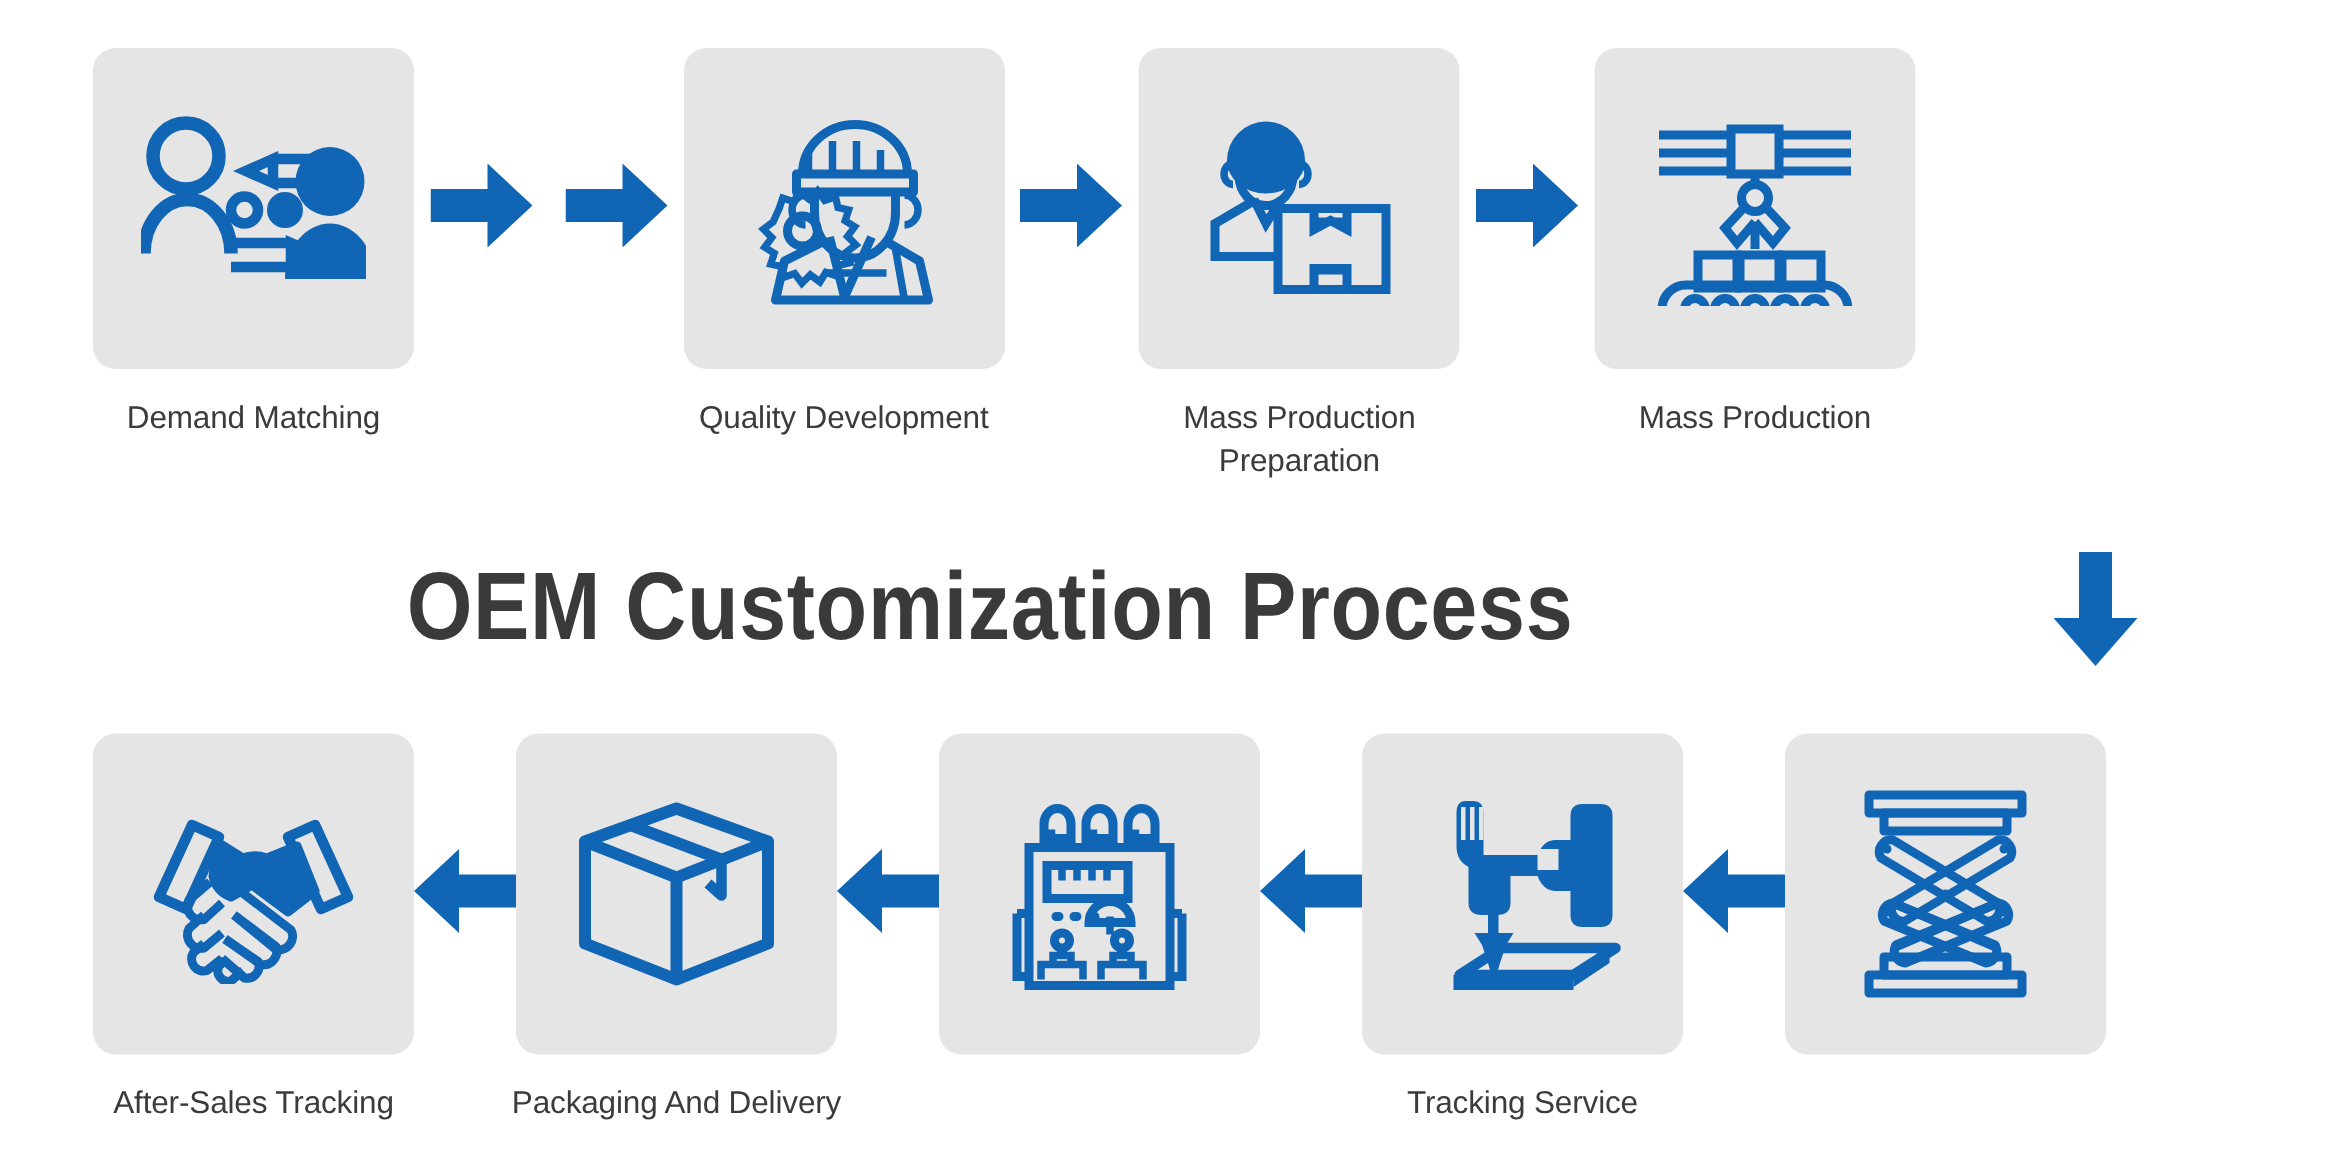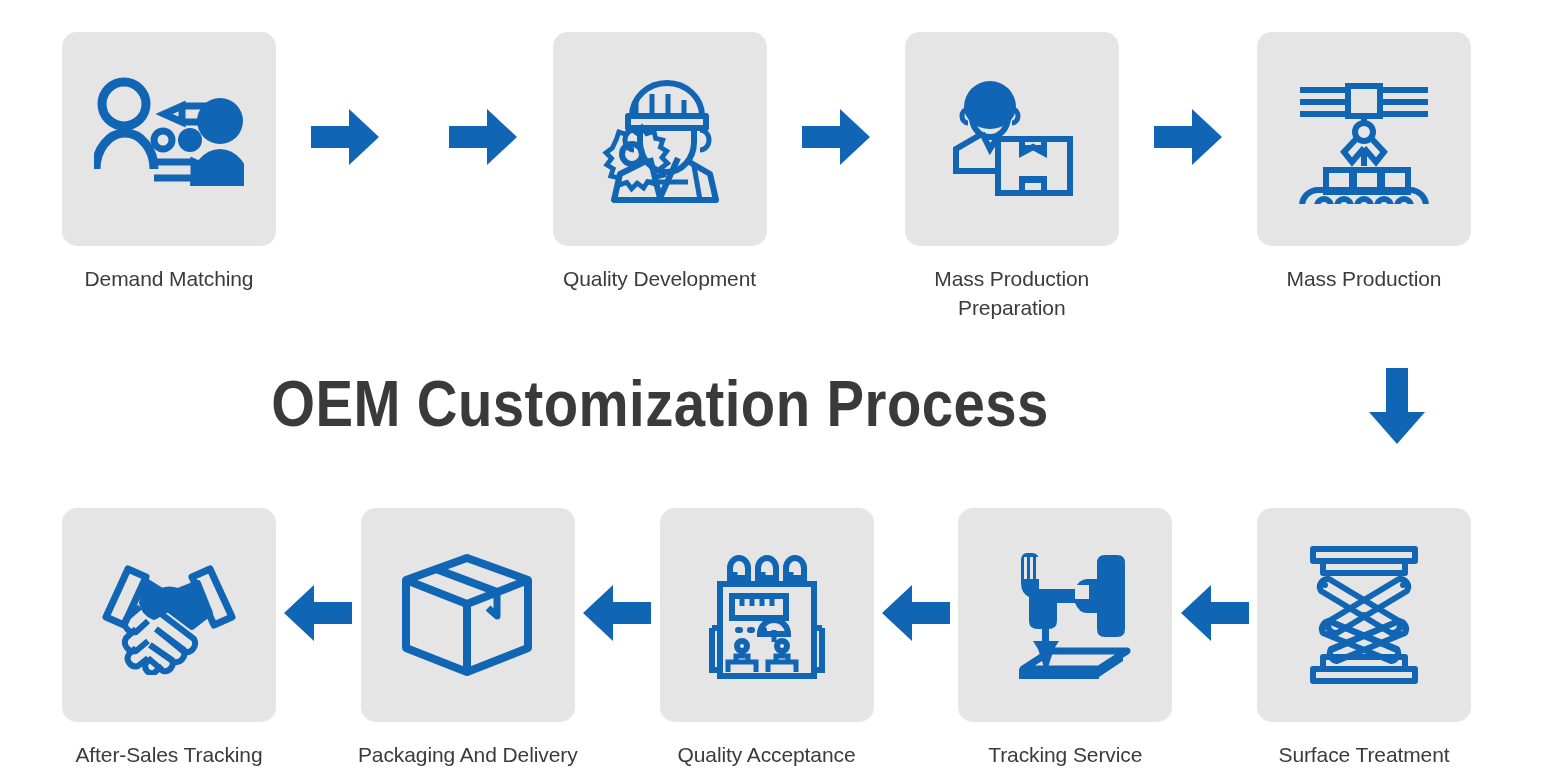--- a/index.html
+++ b/index.html
@@ -16,27 +16,27 @@
   .diagram {
     position: relative;
     width: 1562px;
     height: 777px;
   }
 
   
   .row {
     position: absolute;
     left: 62px;
-    width: 1409px;
+    width: 1215px;
     display: flex;
     flex-direction: row;
     align-items: flex-start;
   }
   .row-top    { top: 32px; }
-  .row-bottom { top: 508px; }
+  .row-bottom { top: 489px; }
 
   
   .step {
     width: 214px;
     flex: 0 0 214px;
     display: flex;
     flex-direction: column;
     align-items: center;
   }
 
@@ -344,21 +344,20 @@
               <path d="M80 103 v7"></path>
               <path d="M66 124 v-10 h28 v10 M74 114 v-6 h12 v6" stroke-width="5"></path>
               <path d="M10 80 v42 h10" stroke-width="6"></path>
               <path d="M10 80 h10" stroke-width="6"></path>
               <path d="M120 80 v42 h-10" stroke-width="6"></path>
               <path d="M120 80 h-10" stroke-width="6"></path>
             </g>
           </svg>
         </span>
       </div>
-      <div class="step-label">Quality Acceptance</div>
     </div>
 
     <div class="connector">
       <span>
         <svg width="68" height="56" viewBox="0 0 68 56">
           <path d="M68 17 H30 V0 L0 28 L30 56 V39 H68 Z" fill="#1065b5"></path>
         </svg>
       </span>
     </div>
 
@@ -422,20 +421,19 @@
             <g fill="#1065b5">
               <circle cx="16" cy="40" r="3"></circle>
               <circle cx="94" cy="40" r="3"></circle>
               <circle cx="55" cy="70" r="3"></circle>
               <circle cx="16" cy="82" r="3"></circle>
               <circle cx="94" cy="82" r="3"></circle>
             </g>
           </svg>
         </span>
       </div>
-      <div class="step-label">Surface Treatment</div>
     </div>
 
   </div>
 
   <div class="title">OEM Customization Process</div>
 
 </div>
 
 </body></html>

